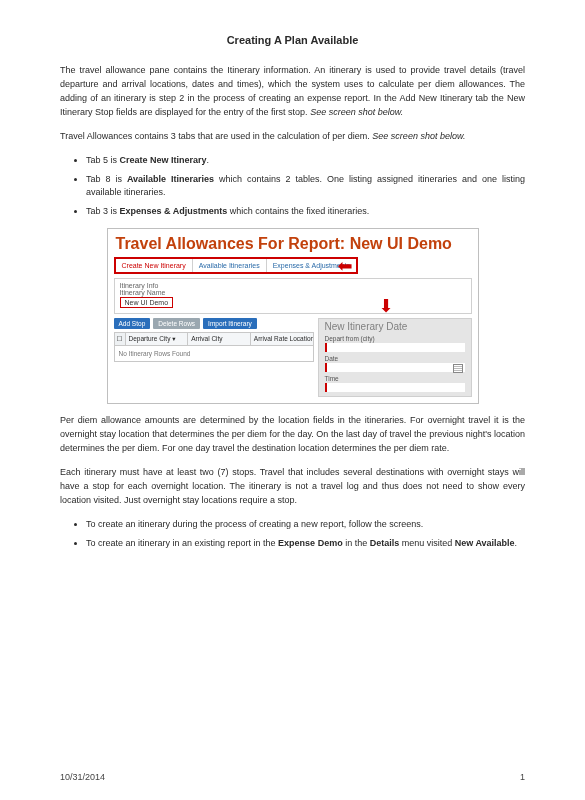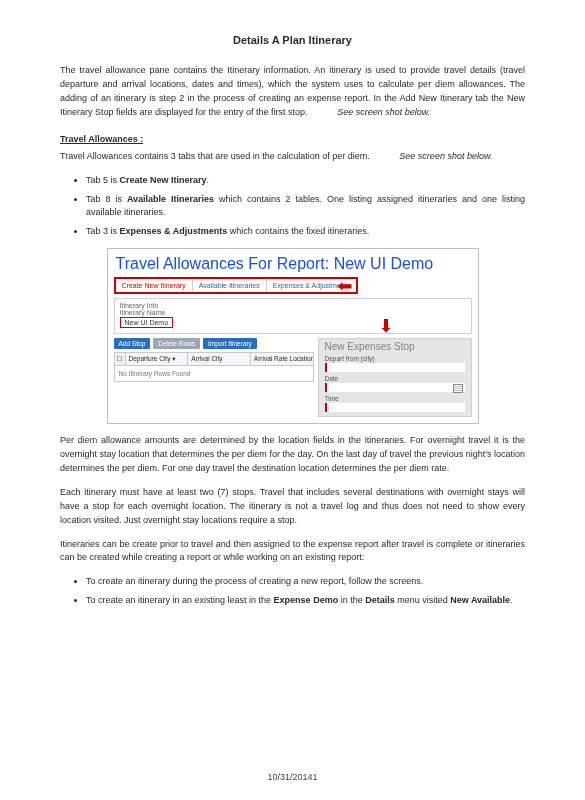--- a/index.html
+++ b/index.html
@@ -22,21 +22,21 @@
     font-weight: bold;
     text-align: center;
     margin: 0 0 18px 0;
   }
   p {
     font-size: 9px;
     line-height: 1.55;
     margin: 0 0 10px 0;
     text-align: justify;
   }
-  .italic { font-style: italic; margin-left: 27px; }
+  .italic { font-style: italic; }
   .section-head {
     font-size: 9px;
     font-weight: bold;
     text-decoration: underline;
     margin: 14px 0 6px 0;
   }
   ul.bullets {
     margin: 4px 0 10px 0;
     padding-left: 26px;
   }
@@ -51,22 +51,22 @@
   .shot {
     width: 370px;
     margin: 6px auto 10px auto;
     border: 1px solid #bfbfbf;
     background: #fff;
     font-size: 9px;
     position: relative;
   }
   .shot-title {
     font-size: 16px;
-    color: #1d4ed8;
-    font-weight: normal;
+    color: #c2410c;
+    font-weight: bold;
     padding: 6px 8px 4px 8px;
   }
   .tabs-wrap { position: relative; }
   .tabs {
     border: 2px solid #c00;
     margin: 0 0 4px 6px;
     display: inline-flex;
     font-size: 7px;
   }
   .tabs span {
@@ -184,38 +184,37 @@
     font-size: 18px;
     color: #c00;
     line-height: 1;
   }
   .footer {
     position: absolute;
     left: 60px;
     right: 60px;
     bottom: 18px;
     display: flex;
-    justify-content: center;
+    justify-content: space-between;
     font-size: 9px;
     color: #444;
   }
 </style>
 </head>
 <body>
 
 <div class="page">
 
-  <h1 class="title">Details A Plan Itinerary</h1>
+  <h1 class="title">Creating A Plan Available</h1>
 
   <p>
     <span>The travel allowance pane contains the Itinerary information. An itinerary is used to provide travel details (travel departure and arrival locations, dates and times), which the system uses to calculate per diem allowances. The adding of an itinerary is step 2 in the process of creating an expense report. In the Add New Itinerary tab the New Itinerary Stop fields are displayed for the entry of the first stop.</span>
     <span class="italic">See screen shot below.</span>
   </p>
 
-  <div class="section-head">Travel Allowances :</div>
 
   <p>
     <span>Travel Allowances contains 3 tabs that are used in the calculation of per diem.</span>
     <span class="italic">See screen shot below.</span>
   </p>
 
   <ul class="bullets">
     <li>
       <span>Tab 5 is </span><span class="bold">Create New Itinerary</span><span>.</span>
     </li>
@@ -255,39 +254,38 @@
         <div class="gridhead">
           <div class="chk">☐</div>
           <div class="cell">Departure City ▾</div>
           <div class="cell">Arrival City</div>
           <div class="cell">Arrival Rate Location</div>
         </div>
         <div class="gridrow">No Itinerary Rows Found</div>
       </div>
       <div class="col-right">
         <div class="arrow-down">⬇</div>
-        <div class="heading">New Expenses Stop</div>
+        <div class="heading">New Itinerary Date</div>
         <div class="field-lbl">Depart from (city)</div>
         <div class="field-box"></div>
         <div class="field-lbl">Date</div>
         <div class="field-box date"></div>
         <div class="field-lbl">Time</div>
         <div class="field-box"></div>
       </div>
     </div>
   </div>
 
   <p>Per diem allowance amounts are determined by the location fields in the itineraries. For overnight travel it is the overnight stay location that determines the per diem for the day. On the last day of travel the previous night's location determines the per diem. For one day travel the destination location determines the per diem rate.</p>
   <p>Each itinerary must have at least two (7) stops. Travel that includes several destinations with overnight stays will have a stop for each overnight location. The itinerary is not a travel log and thus does not need to show every location visited. Just overnight stay locations require a stop.</p>
-  <p>Itineraries can be create prior to travel and then assigned to the expense report after travel is complete or itineraries can be created while creating a report or while working on an existing report:</p>
 
   <ul class="bullets">
     <li>To create an itinerary during the process of creating a new report, follow the screens.</li>
     <li>
-      <span>To create an itinerary in an existing least in the </span><span class="bold">Expense Demo</span><span> in the </span><span class="bold">Details</span><span> menu visited </span><span class="bold">New Available</span><span>.</span>
+      <span>To create an itinerary in an existing report in the </span><span class="bold">Expense Demo</span><span> in the </span><span class="bold">Details</span><span> menu visited </span><span class="bold">New Available</span><span>.</span>
     </li>
   </ul>
 
   <div class="footer">
     <span>10/31/2014</span>
     <span>1</span>
   </div>
 
 </div>
 

